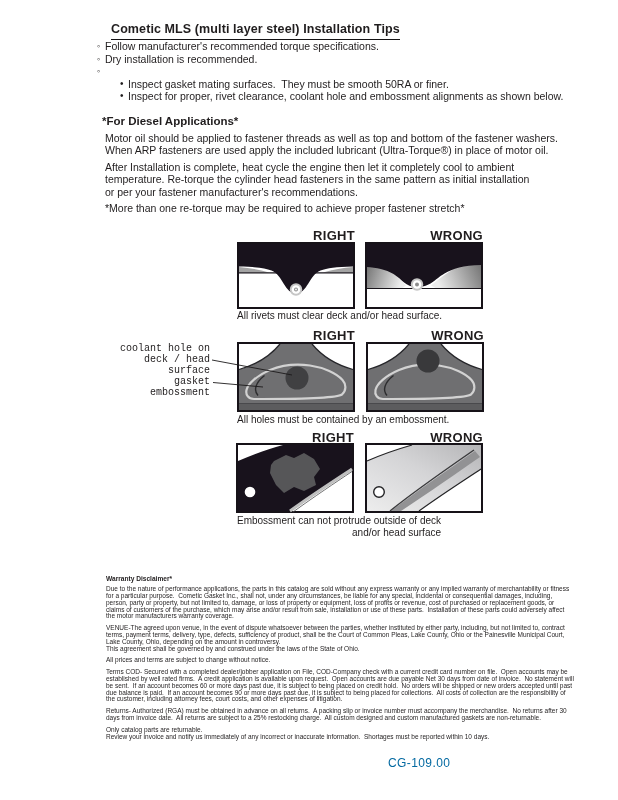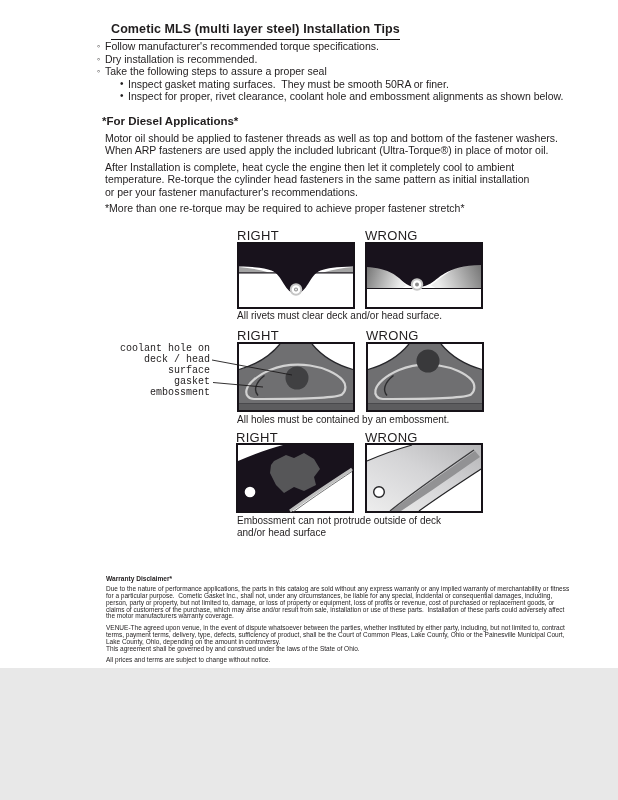--- a/index.html
+++ b/index.html
@@ -1,37 +1,37 @@
 <!DOCTYPE html>
 <html><head>
 <meta charset="utf-8">
 <style>
   html,body{margin:0;padding:0;background:#e8e8e8;}
   .page{
-    position:relative;width:618px;height:668px;margin:0 auto;background:#ffffff;
+    position:relative;width:618px;height:800px;margin:0 auto;background:#ffffff;
     font-family:"Liberation Sans","DejaVu Sans",sans-serif;color:#201d1e;overflow:hidden;
   }
   .abs{position:absolute;}
   .pre{white-space:pre-wrap;}
   
   .title{left:111px;top:22px;font-size:12.5px;font-weight:bold;letter-spacing:.1px;
          border-bottom:1.6px solid #141214;padding-bottom:2.5px;}
   
   .bullets{left:97px;top:40px;font-size:10.5px;line-height:12.6px;}
   .b-row{display:flex;}
   .b-row.sub{margin-left:23px;}
   .b-marker{width:8px;flex:0 0 8px;font-size:9px;line-height:12.6px;}
   .b-row.sub .b-marker{font-size:10px;}
   
   .diesel-h{left:102px;top:115px;font-size:11.5px;font-weight:bold;}
   .para{left:105px;font-size:10.5px;line-height:12.3px;width:480px;}
   .p1{top:132px;} .p2{top:161px;} .note{top:202px;}
   
-  .fig-h{width:118px;text-align:left;font-size:13px;font-weight:normal;letter-spacing:.3px;}
-  .cap{font-size:10px;line-height:11.5px;}
+  .fig-h{width:118px;text-align:right;font-size:13px;font-weight:bold;letter-spacing:.3px;}
+  .cap{font-size:10px;line-height:11.5px;text-align:right;}
   .cap-center{width:248px;text-align:left;}
   .callout{width:100px;text-align:right;font-size:10px;line-height:11px;font-family:Liberation Mono, monospace;}
   svg{display:block;}
   
   .fineprint{left:106px;top:576px;width:468px;font-size:6.5px;line-height:6.8px;}
   .fineprint .fp-h{font-weight:bold;font-size:6.6px;margin:0 0 3.5px 0;}
   .fineprint p{margin:0 0 5px 0;white-space:pre-wrap;}
   .pagenum{left:388px;top:756px;font-size:12px;letter-spacing:.4px;color:#0369a1;}
   .overlay{left:0;top:0;pointer-events:none;}
 </style>
@@ -46,21 +46,20 @@
     <div class="b-row">
       <span class="b-marker">◦</span>
       <span class="pre">Follow manufacturer's recommended torque specifications.</span>
     </div>
     <div class="b-row">
       <span class="b-marker">◦</span>
       <span class="pre">Dry installation is recommended.</span>
     </div>
     <div class="b-row">
       <span class="b-marker">◦</span>
-      <span class="pre">Take the following steps to assure a proper seal</span>
     </div>
     <div class="b-row sub">
       <span class="b-marker">•</span>
       <span class="pre">Inspect gasket mating surfaces.  They must be smooth 50RA or finer.</span>
     </div>
     <div class="b-row sub">
       <span class="b-marker">•</span>
       <span class="pre">Inspect for proper, rivet clearance, coolant hole and embossment alignments as shown below.</span>
     </div>
   </div>

